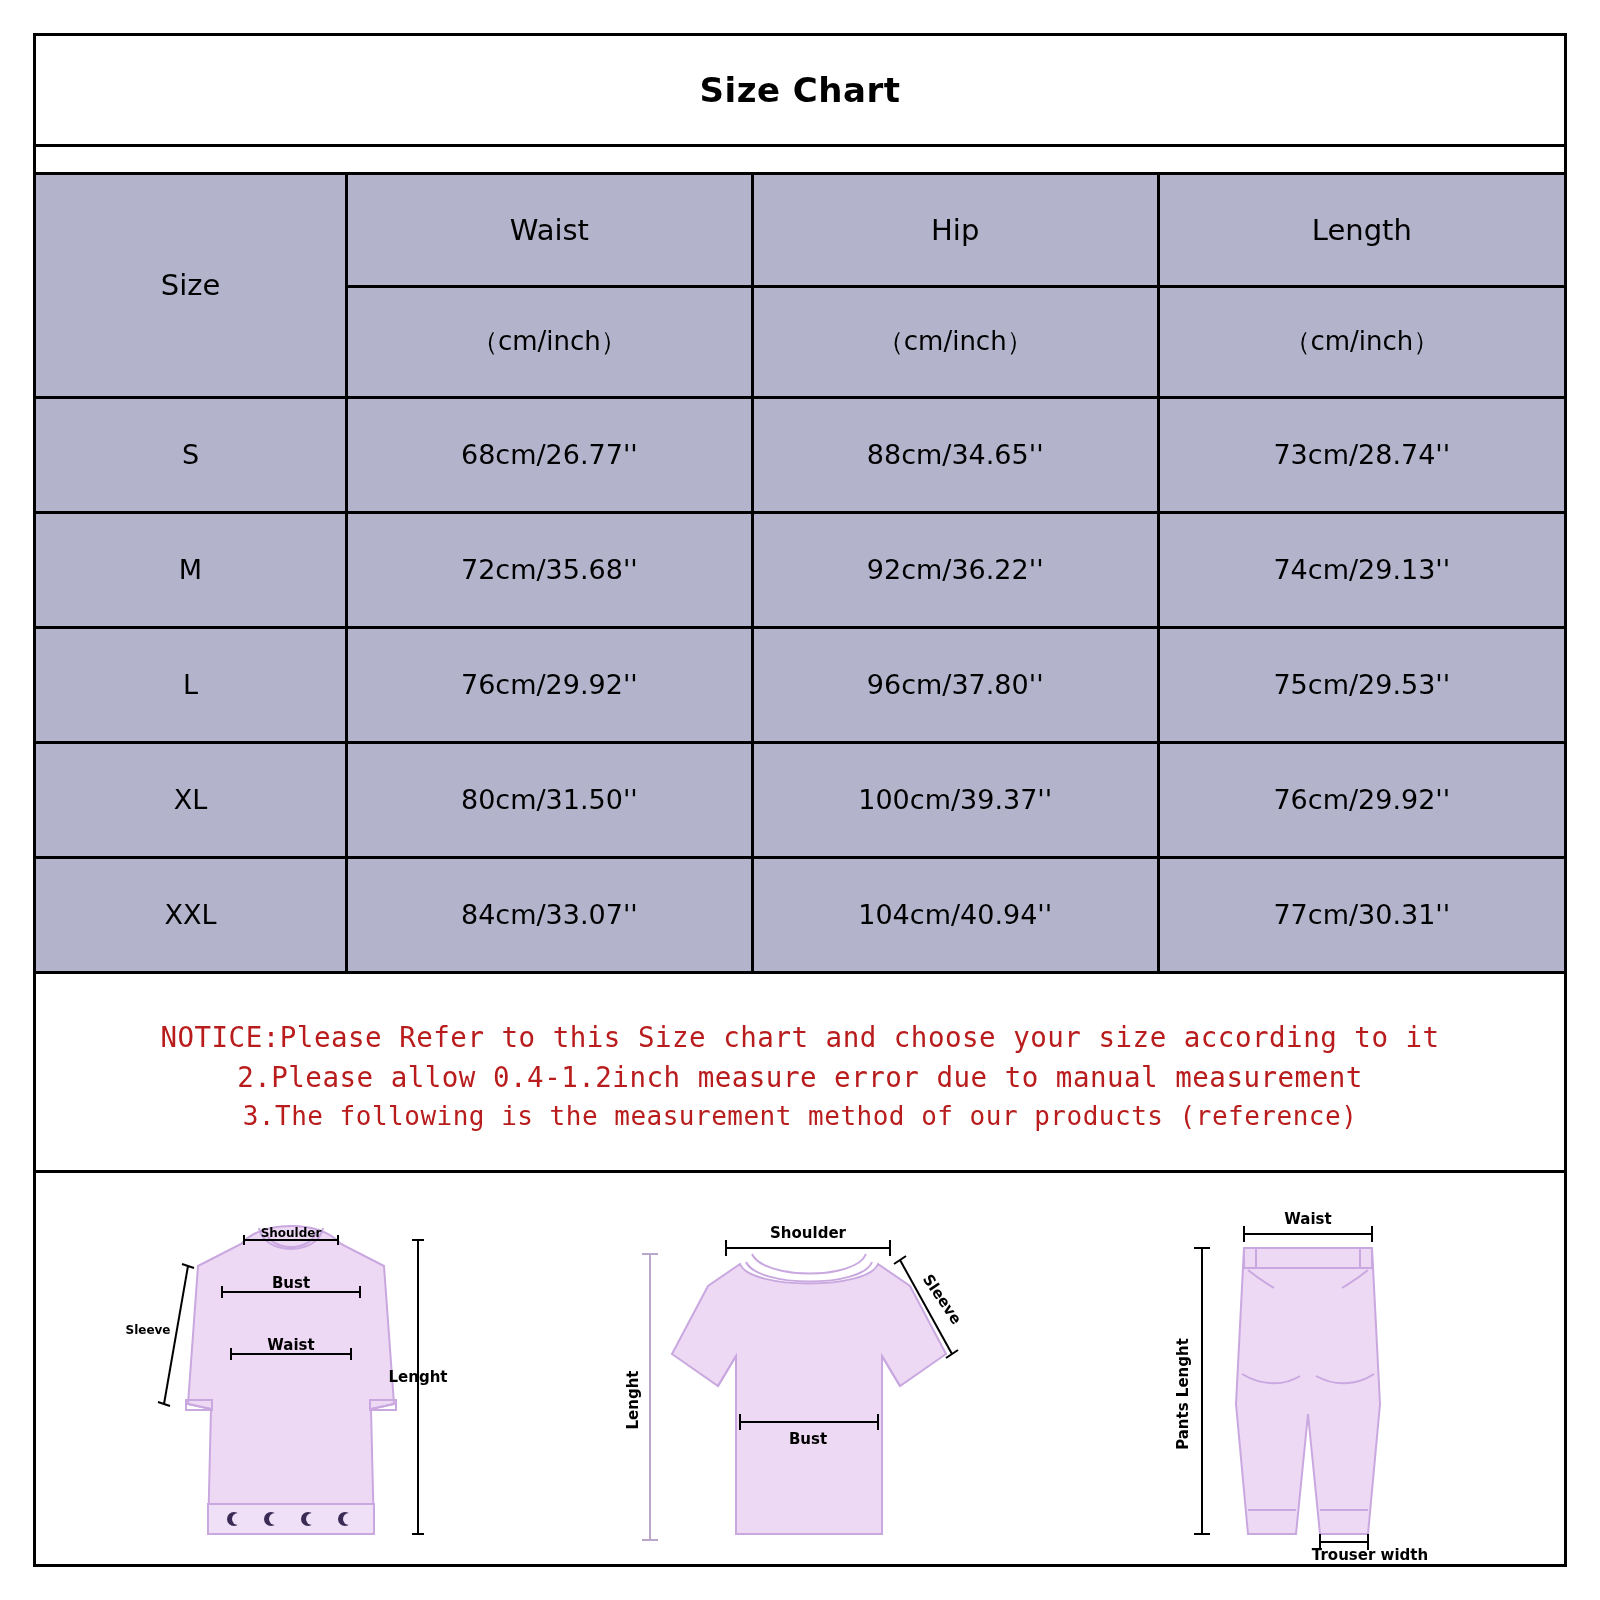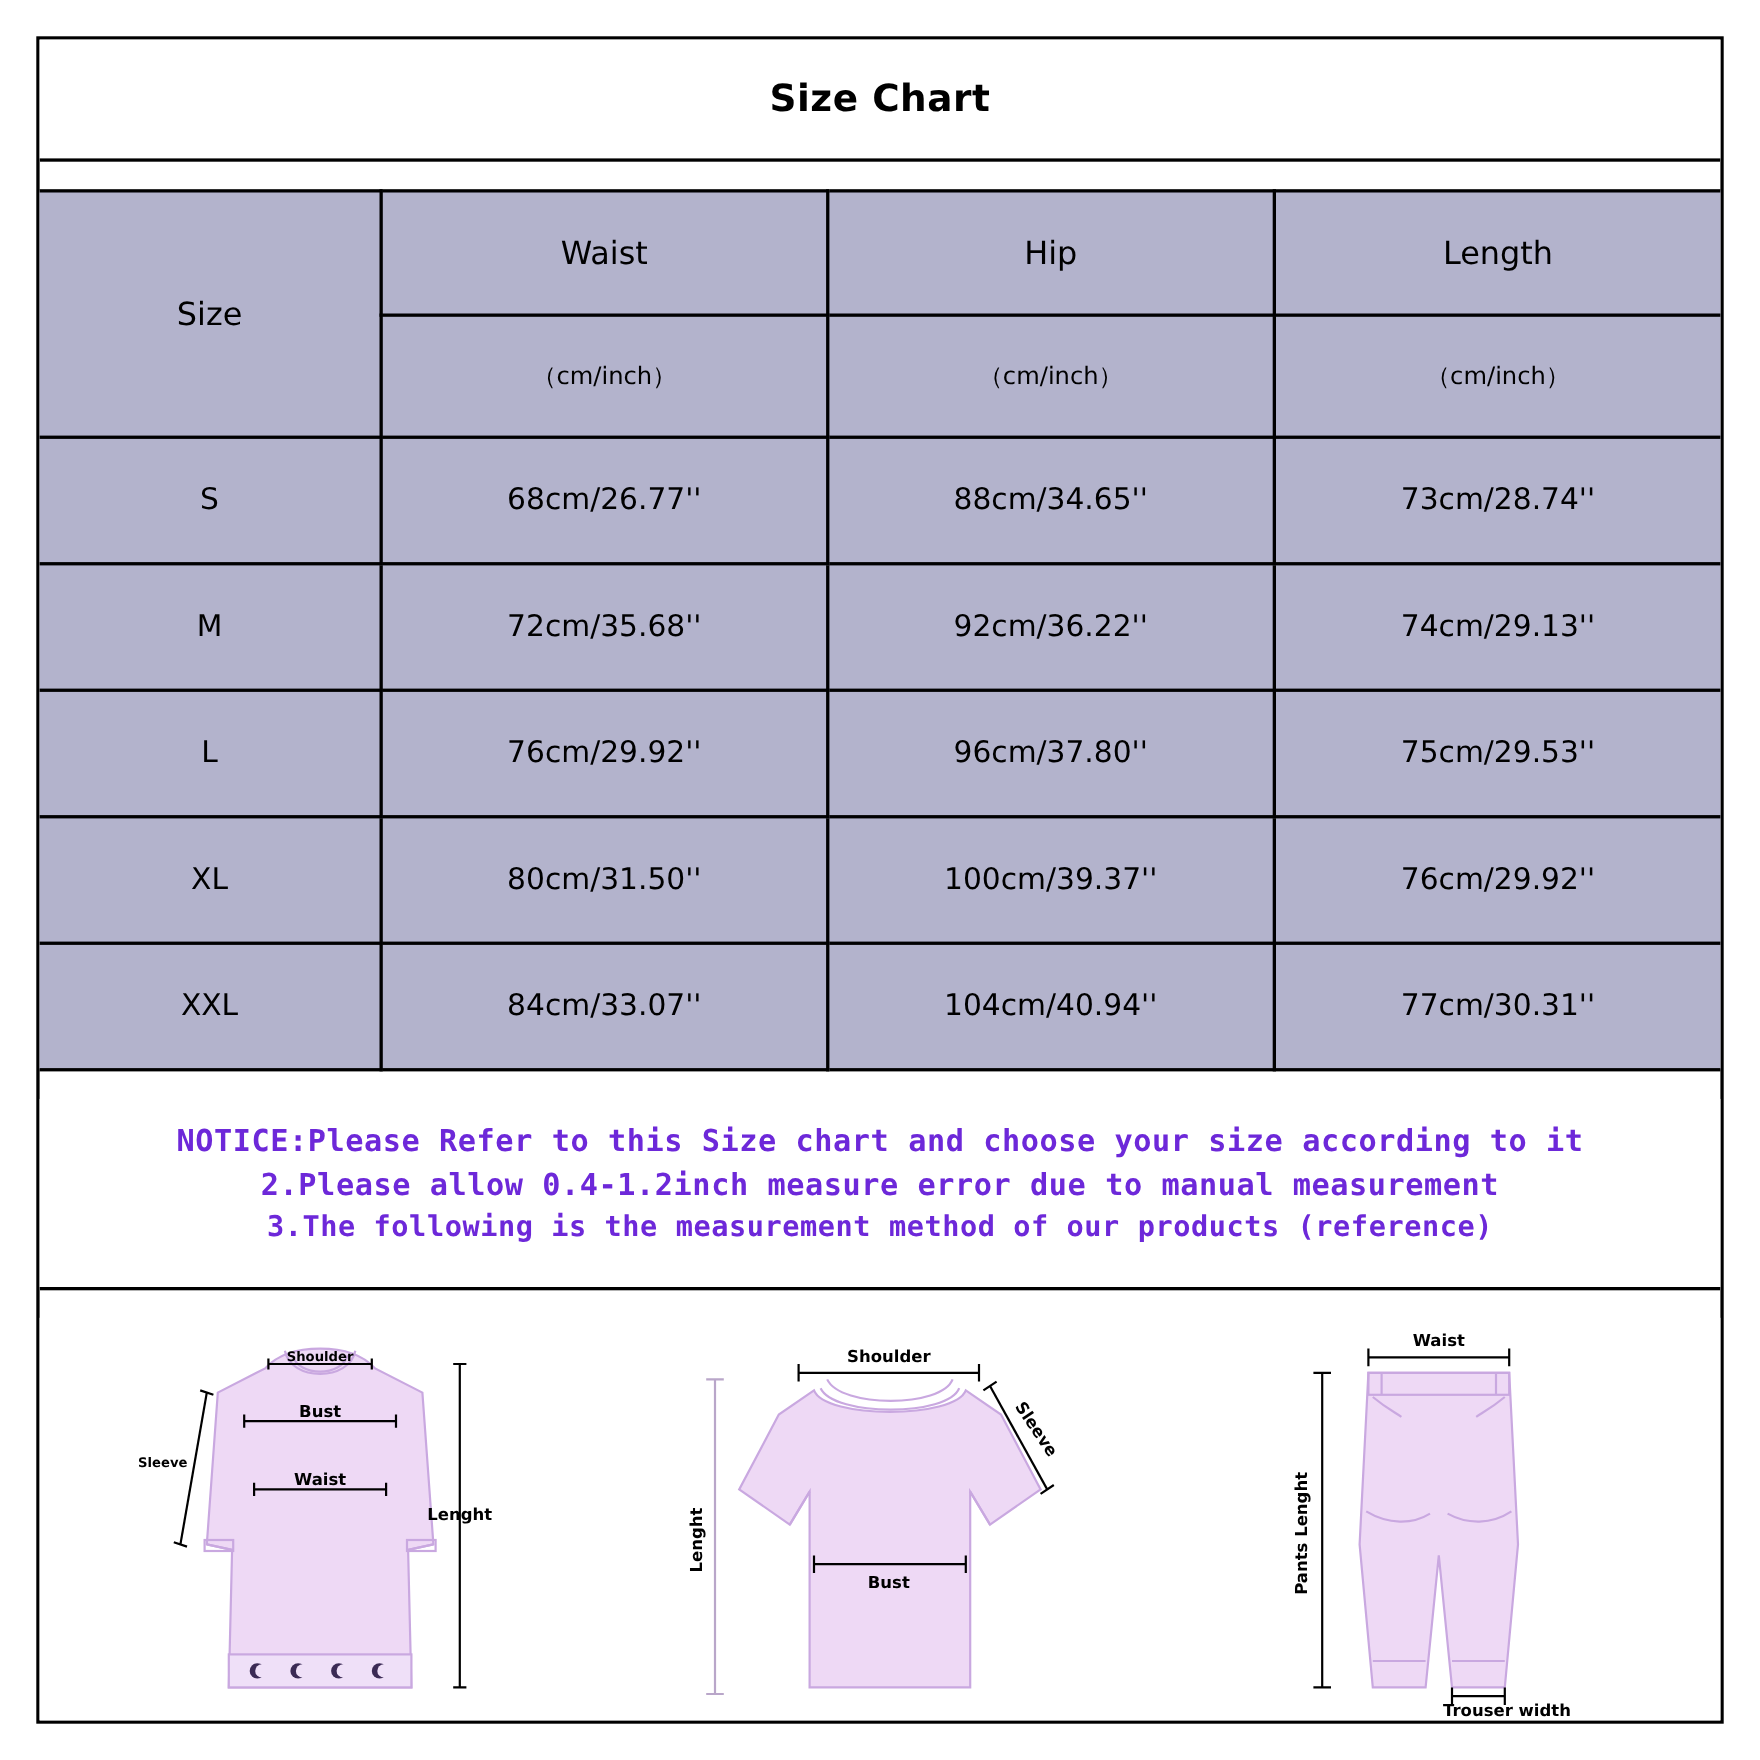--- a/index.html
+++ b/index.html
@@ -53,47 +53,46 @@
     color: #000;
     text-align: center;
     vertical-align: middle;
     font-size: 27px;
     font-family: "DejaVu Sans", sans-serif;
   }
   .size-table td.hdr {
     font-size: 29px;
   }
   .size-table td.unit {
-    font-size: 22px;
+    font-size: 26px;
   }
   .size-table .col-size { width: 306px; }
   .size-table .col-m { width: 400px; }
   .row-hdr1 td { height: 108px; }
   .row-hdr2 td { height: 106px; }
   .row-data td { height: 110px; }
   .size-table td.no-left { border-left: none; }
   .size-table td.no-right { border-right: none; }
   
   .notice {
     border-bottom: 3px solid #000;
     border-top: none;
     padding: 22px 10px 26px 10px;
     text-align: center;
     background: #ffffff;
     height: 180px;
     box-sizing: border-box;
   }
   .notice p {
     margin: 0 0 8px 0;
-    color: #6d28d9;
+    color: #b91c1c;
     font-family: "DejaVu Sans Mono", monospace;
     font-size: 27px;
     letter-spacing: 0.5px;
     white-space: nowrap;
-    font-weight: bold;
   }
   .notice p.l1 { font-size: 27.5px; }
   .notice p.l2 { font-size: 27.5px; text-align: center; }
   .notice p.l3 { font-size: 26px; }
   
   .figures {
     flex: 1;
     display: flex;
     align-items: stretch;
     justify-content: space-around;

